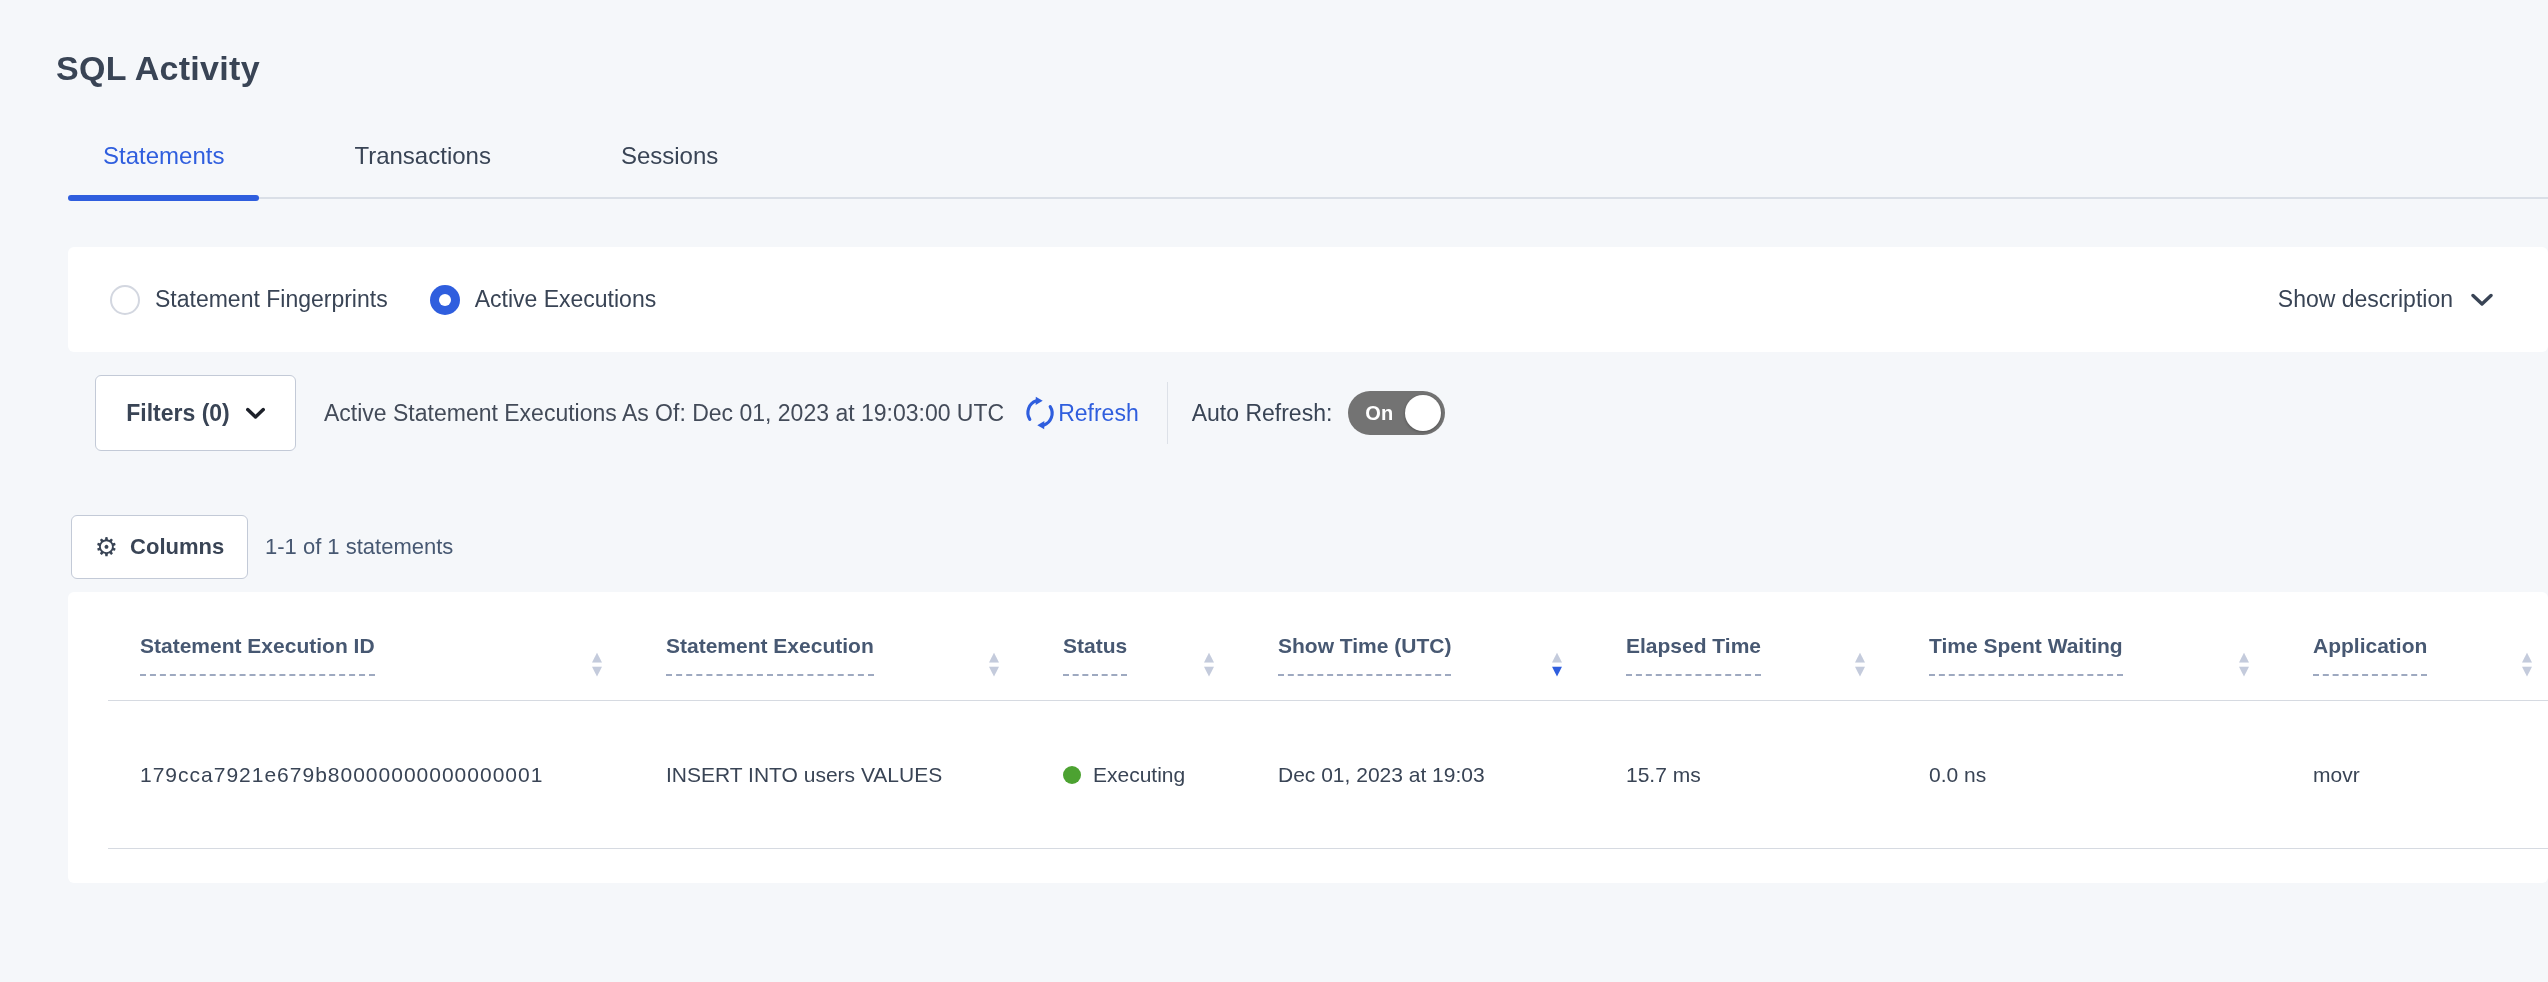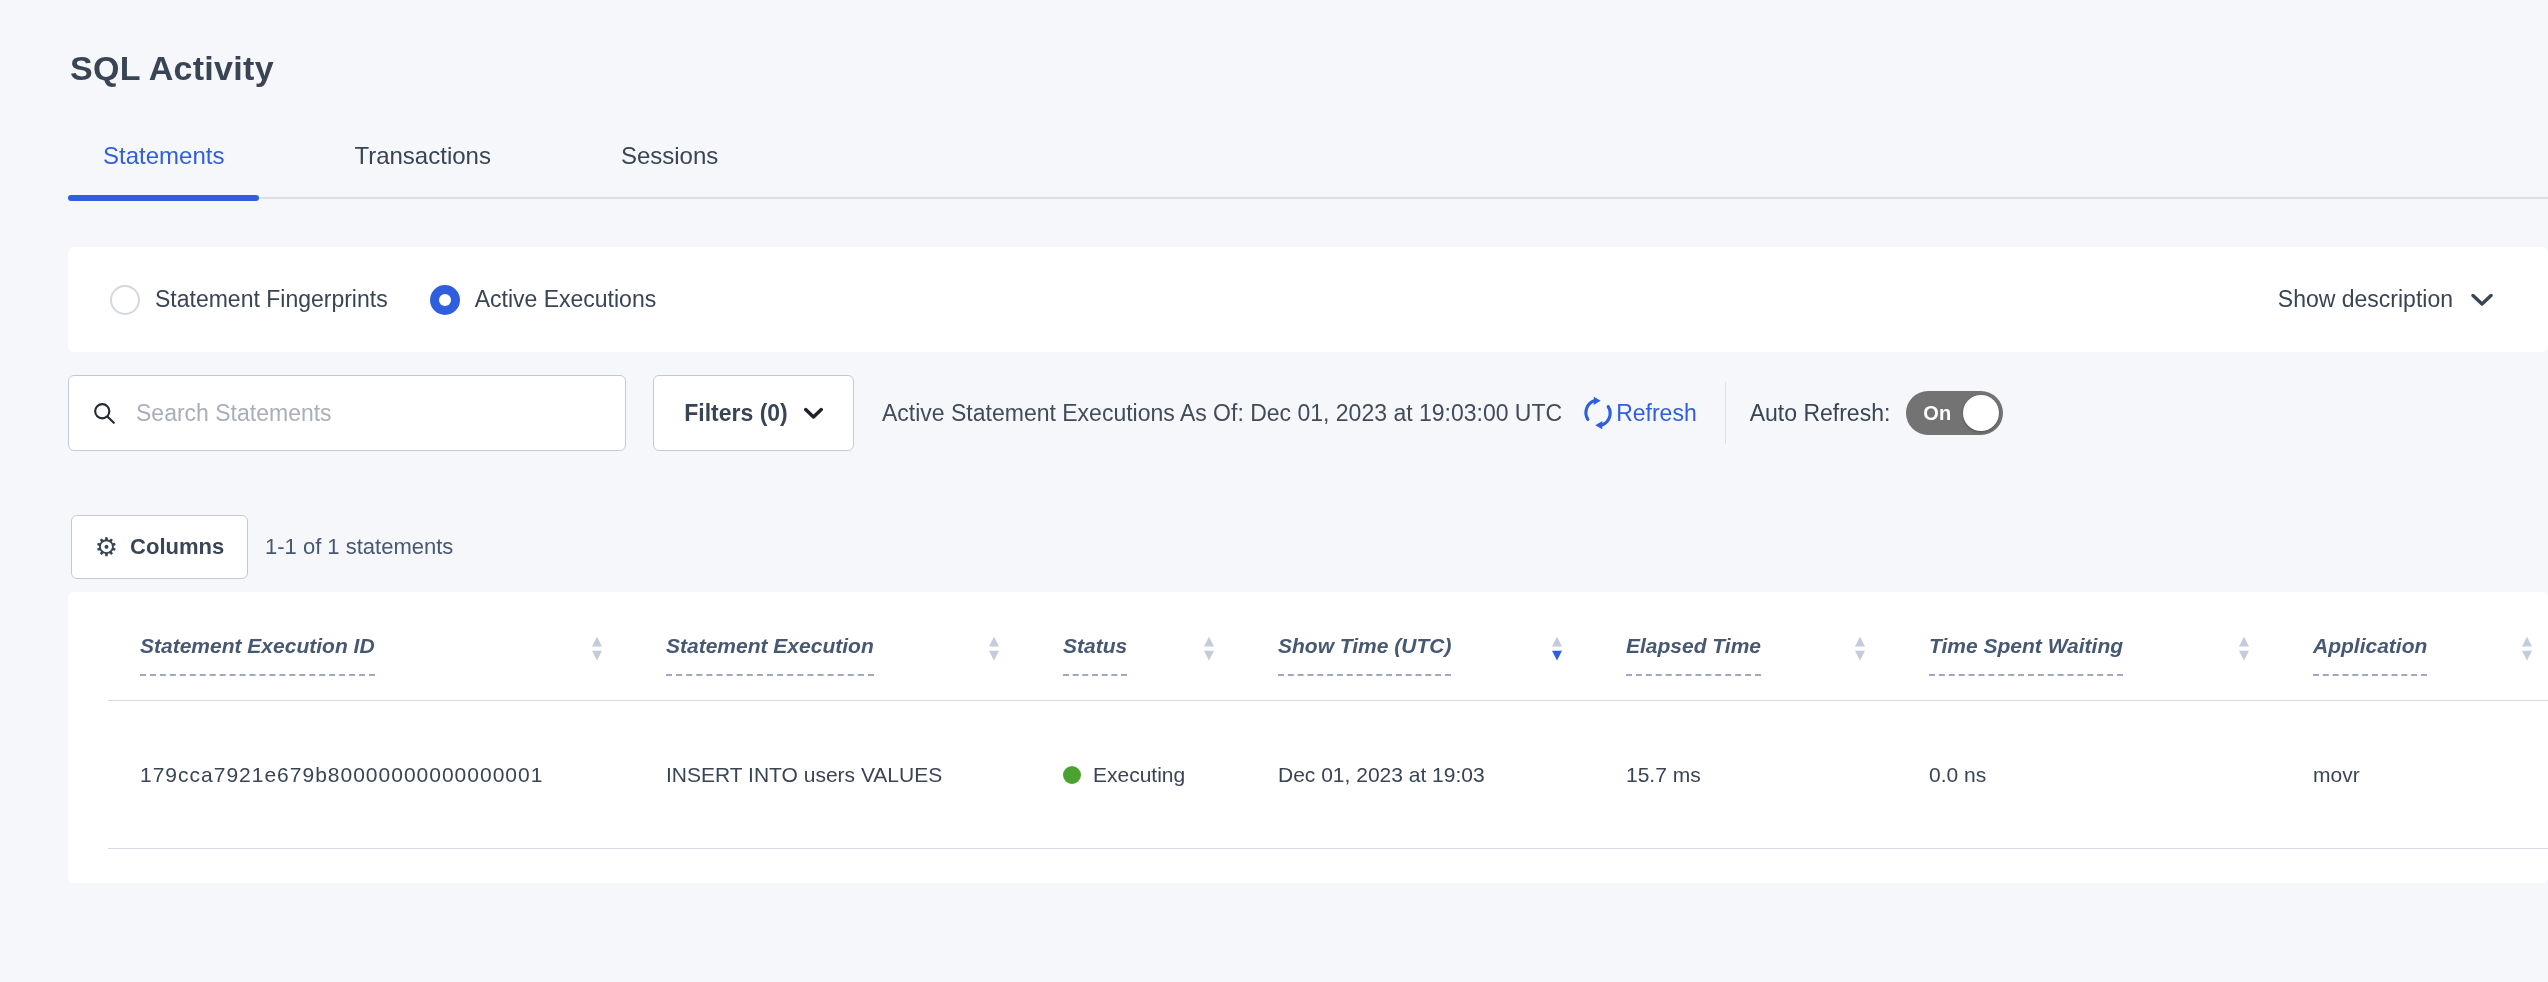--- a/index.html
+++ b/index.html
@@ -2,21 +2,21 @@
 <html><head>
 <meta charset="utf-8">
 <style>
   html,body{margin:0;padding:0;}
   body{
     width:2548px;height:982px;position:relative;overflow:hidden;
     background:#f5f7fa;color:#394455;
     font-family:"Liberation Sans","DejaVu Sans",sans-serif;
   }
   
-  .page-title{position:absolute;left:70px;top:26px;font-size:34px;font-weight:bold;color:#394455;letter-spacing:.3px;}
+  .page-title{position:absolute;left:56px;top:26px;font-size:34px;font-weight:bold;color:#394455;letter-spacing:.3px;}
 
   
   .tabbar{position:absolute;left:68px;right:0;top:142px;display:flex;border-bottom:2px solid #dadfe7;}
   .tab{padding:0 35px 27px;font-size:24px;color:#394455;position:relative;margin-right:60px;cursor:default;}
   .tab.active{color:#2f5ede;}
   .tab.active::after{content:"";position:absolute;left:0;right:0;bottom:-4px;height:6px;background:#2f5ede;border-radius:4px;}
 
   
   .option-card{position:absolute;left:68px;right:0;top:247px;height:105px;background:#fff;border-radius:6px;
     display:flex;align-items:center;justify-content:space-between;padding:0 55px 0 42px;box-sizing:border-box;}
@@ -47,21 +47,21 @@
   .table-toolbar{position:absolute;left:71px;top:515px;display:flex;align-items:center;}
   .columns-btn{width:177px;height:64px;background:#fff;border:1px solid #c3cad7;border-radius:6px;display:flex;align-items:center;
     justify-content:center;gap:12px;font-size:22px;font-weight:bold;color:#394455;cursor:default;box-sizing:border-box;}
   .gear{font-family:"DejaVu Sans",sans-serif;font-size:26px;font-weight:normal;line-height:1;color:#394455;}
   .count{margin-left:17px;font-size:22px;color:#475872;}
 
   
   .table-card{position:absolute;left:68px;right:0;top:592px;height:291px;background:#fff;border-radius:6px;box-sizing:border-box;padding-left:40px;}
   .thead,.tr{display:grid;grid-template-columns:558px 397px 215px 348px 303px 384px 1fr;}
   .thead{padding-top:42px;border-bottom:1px solid #d6dae1;}
-  .th{display:flex;justify-content:space-between;align-items:flex-start;padding-right:64px;padding-bottom:24px;cursor:default;font-style:italic;}
+  .th{display:flex;justify-content:space-between;align-items:flex-end;padding-right:64px;padding-bottom:24px;cursor:default;}
   .th.c1{padding-left:32px;}
   .th.c7{padding-right:16px;}
   .th-label{font-size:21px;font-weight:bold;color:#475872;border-bottom:2px dashed #9ea9c0;padding-bottom:16px;line-height:1.15;white-space:nowrap;}
   .sort{display:flex;flex-direction:column;gap:3px;margin-top:1px;flex:none;}
   .sort span{font-size:13px;line-height:11px;color:#c4cbdc;font-family:"DejaVu Sans",sans-serif;}
   .sort span.active{color:#2f5ede;}
   .tr{min-height:147px;align-items:center;border-bottom:1px solid #d6dae1;font-size:21px;color:#394455;}
   .td{padding-right:30px;}
   .td.c1{padding-left:32px;letter-spacing:1px;white-space:nowrap;}
   .td.c2{line-height:50px;}
@@ -95,29 +95,20 @@
     <span>Show description</span>
     <span>
       <svg width="22" height="14" viewBox="0 0 22 14">
           <path d="M2 2.5 L11 11 L20 2.5" fill="none" stroke="#394455" stroke-width="3.4" stroke-linecap="round" stroke-linejoin="round"></path>
         </svg>
     </span>
   </div>
 </section>
 
 <div class="controls">
-  <div class="search">
-    <span>
-      <svg width="27" height="27" viewBox="0 0 24 24">
-          <circle cx="10" cy="10" r="6.3" fill="none" stroke="#262a31" stroke-width="1.9"></circle>
-          <line x1="14.8" y1="14.8" x2="20.3" y2="20.3" stroke="#262a31" stroke-width="1.9" stroke-linecap="round"></line>
-        </svg>
-    </span>
-    <input value="" placeholder="Search Statements" style="">
-  </div>
   <button class="filters-btn">
     <span>Filters (0)</span>
     <span>
       <svg width="19" height="13" viewBox="0 0 22 14">
           <path d="M2 2.5 L11 11 L20 2.5" fill="none" stroke="#1d212a" stroke-width="4" stroke-linecap="round" stroke-linejoin="round"></path>
         </svg>
     </span>
   </button>
   <span class="asof">Active Statement Executions As Of: Dec 01, 2023 at 19:03:00 UTC</span>
   <span class="refresh">

